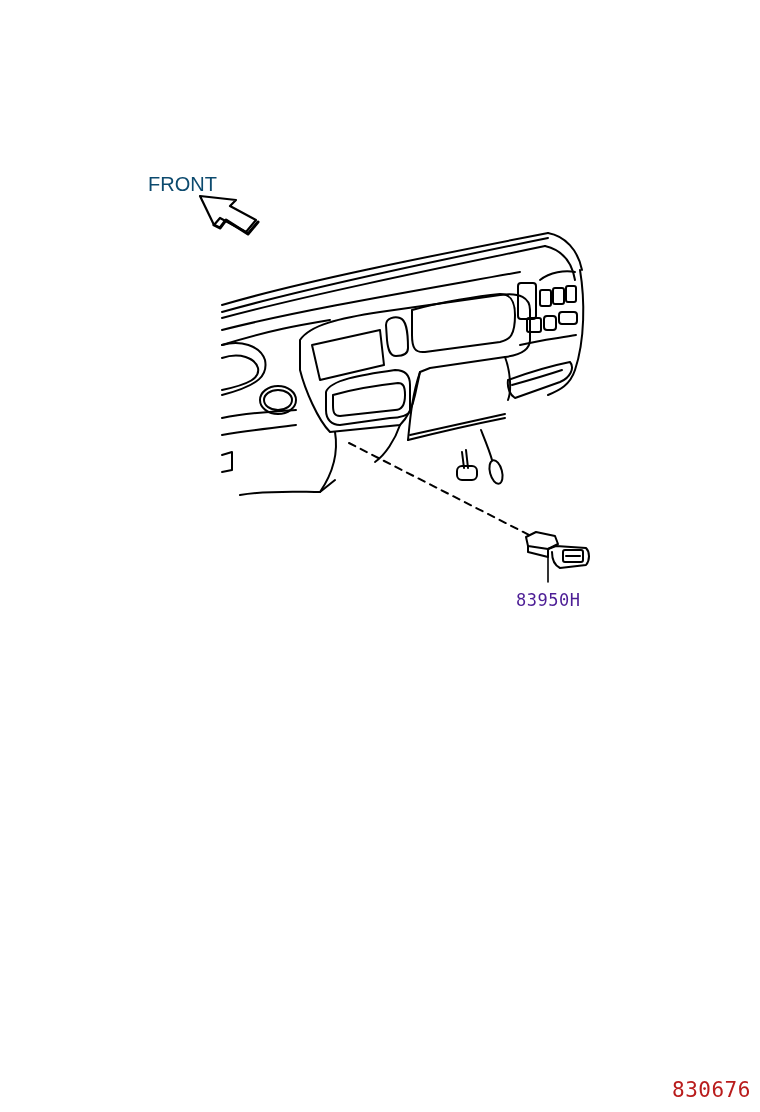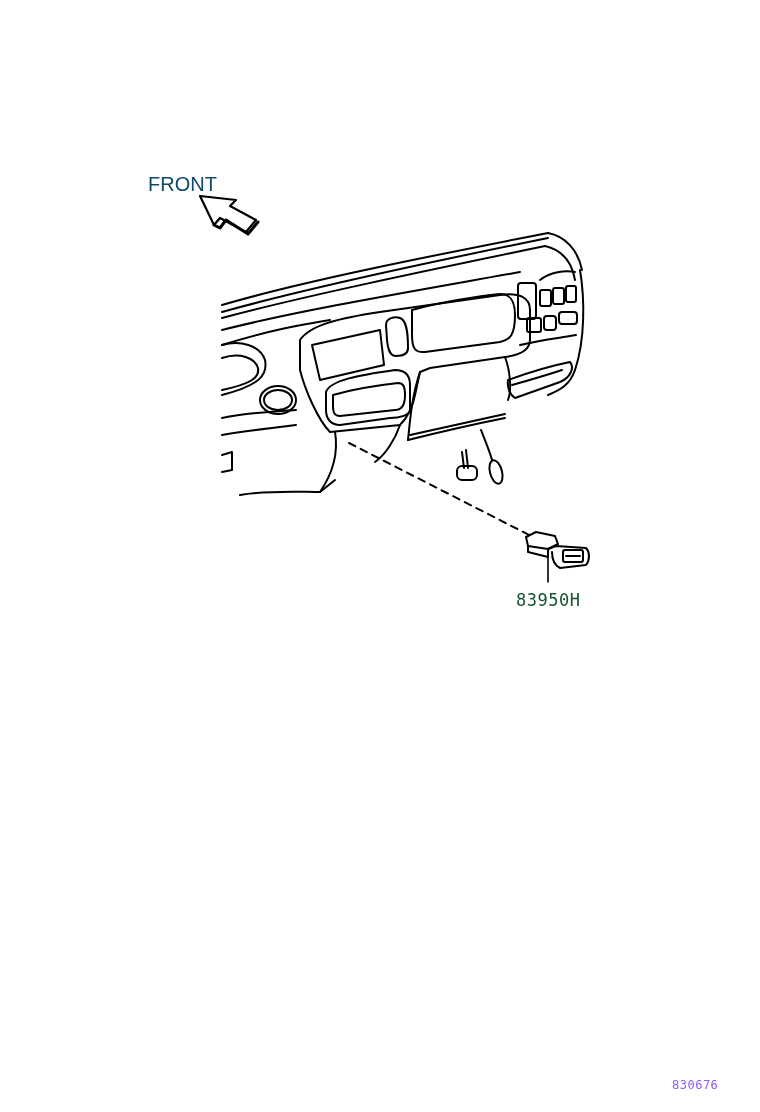--- a/index.html
+++ b/index.html
@@ -1,20 +1,20 @@
 <!DOCTYPE html>
 <html><head>
 <meta charset="utf-8">
 <style>
   html, body { margin: 0; padding: 0; background: #ffffff; }
   body { width: 760px; height: 1112px; position: relative; overflow: hidden; font-family: "Liberation Sans", sans-serif; }
   .diagram-svg { position: absolute; left: 0; top: 0; width: 760px; height: 1112px; }
   .front-label { position: absolute; left: 148px; top: 173px; font-family: "Liberation Sans", sans-serif; font-size: 20px; letter-spacing: 0px; color: #0c4a6e; }
-  .part-label { position: absolute; left: 516px; top: 590px; font-family: "DejaVu Sans Mono", monospace; font-size: 17px; color: #14532d; letter-spacing: 0.5px; }
-  .figure-id { position: absolute; left: 672px; top: 1078px; font-family: "DejaVu Sans Mono", monospace; font-size: 12px; color: #8b5cf6; letter-spacing: 0.5px; }
+  .part-label { position: absolute; left: 516px; top: 590px; font-family: "DejaVu Sans Mono", monospace; font-size: 17px; color: #4c1d95; letter-spacing: 0.5px; }
+  .figure-id { position: absolute; left: 672px; top: 1078px; font-family: "DejaVu Sans Mono", monospace; font-size: 21px; color: #b91c1c; letter-spacing: 0.5px; }
 </style>
 </head>
 <body>
 
 <div>
   <svg class="diagram-svg" viewBox="0 0 760 1112" fill="none" stroke="#000" stroke-width="2" stroke-linejoin="round" stroke-linecap="round">
 
     <g>
       <path d="M200 196 L236 200 L230 206 L256 220 L246 232 L220 218 L214 225 Z" fill="#fff" stroke-width="2.2"></path>
       <path d="M214 225 L220 228 L226 220 L248 234 L258 222" stroke-width="3"></path>

